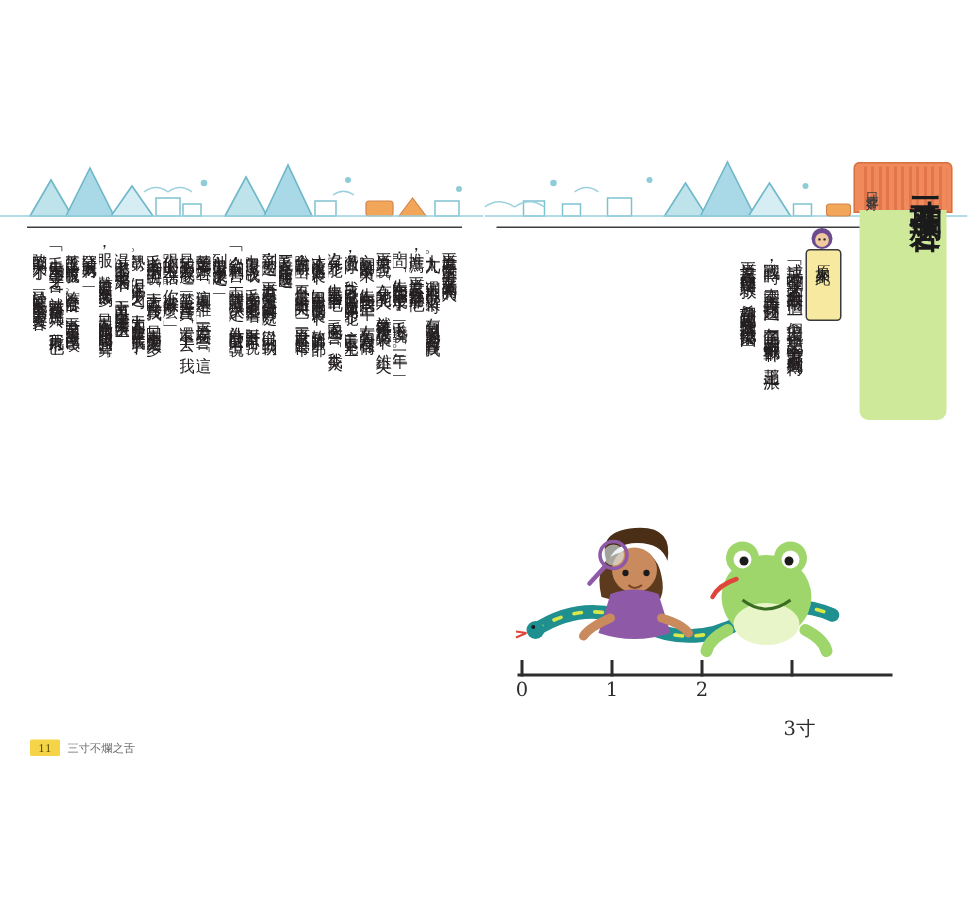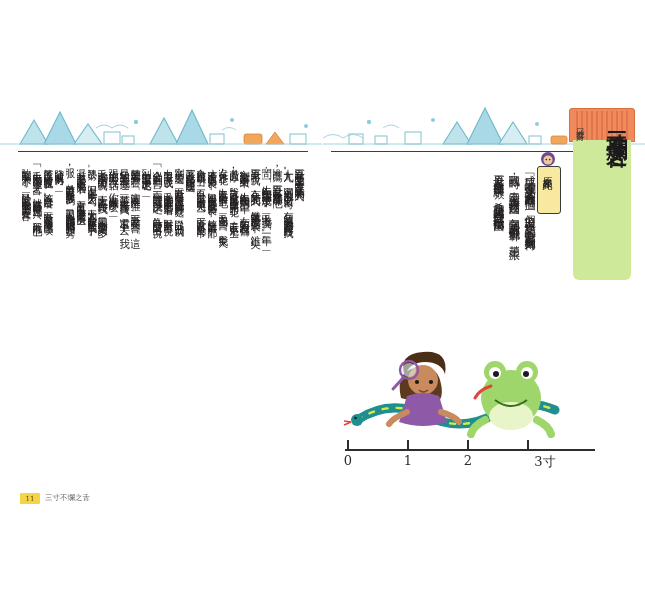--- a/index.html
+++ b/index.html
@@ -71,21 +71,21 @@
     overflow: hidden;
   }
   .cols-right .col { font-size: 11.2px; }
 
   
   .footer {
     position: absolute;
     bottom: 96px;
     left: 20px;
     display: flex;
-    align-items: flex-start;
+    align-items: center;
     gap: 5px;
   }
   .folio-box {
     width: 20px;
     height: 11px;
     background: #f5d547;
     border-radius: 1px;
     display: flex;
     align-items: center;
     justify-content: center;
@@ -393,16 +393,16 @@
 
     <div class="ruler">
       <div class="ruler-line"></div>
       <div class="tick" style="left:2px;"></div>
       <div class="tick" style="left:62px;"></div>
       <div class="tick" style="left:122px;"></div>
       <div class="tick" style="left:182px;"></div>
       <div class="tick-label" style="left:3px;">0</div>
       <div class="tick-label" style="left:63px;">1</div>
       <div class="tick-label" style="left:123px;">2</div>
-      <div class="tick-label" style="left:200px;">3寸</div>
+      <div class="tick-label" style="left:188px;margin-top:24px;">3寸</div>
     </div>
   </div>
 </div>
 
 </body></html>

